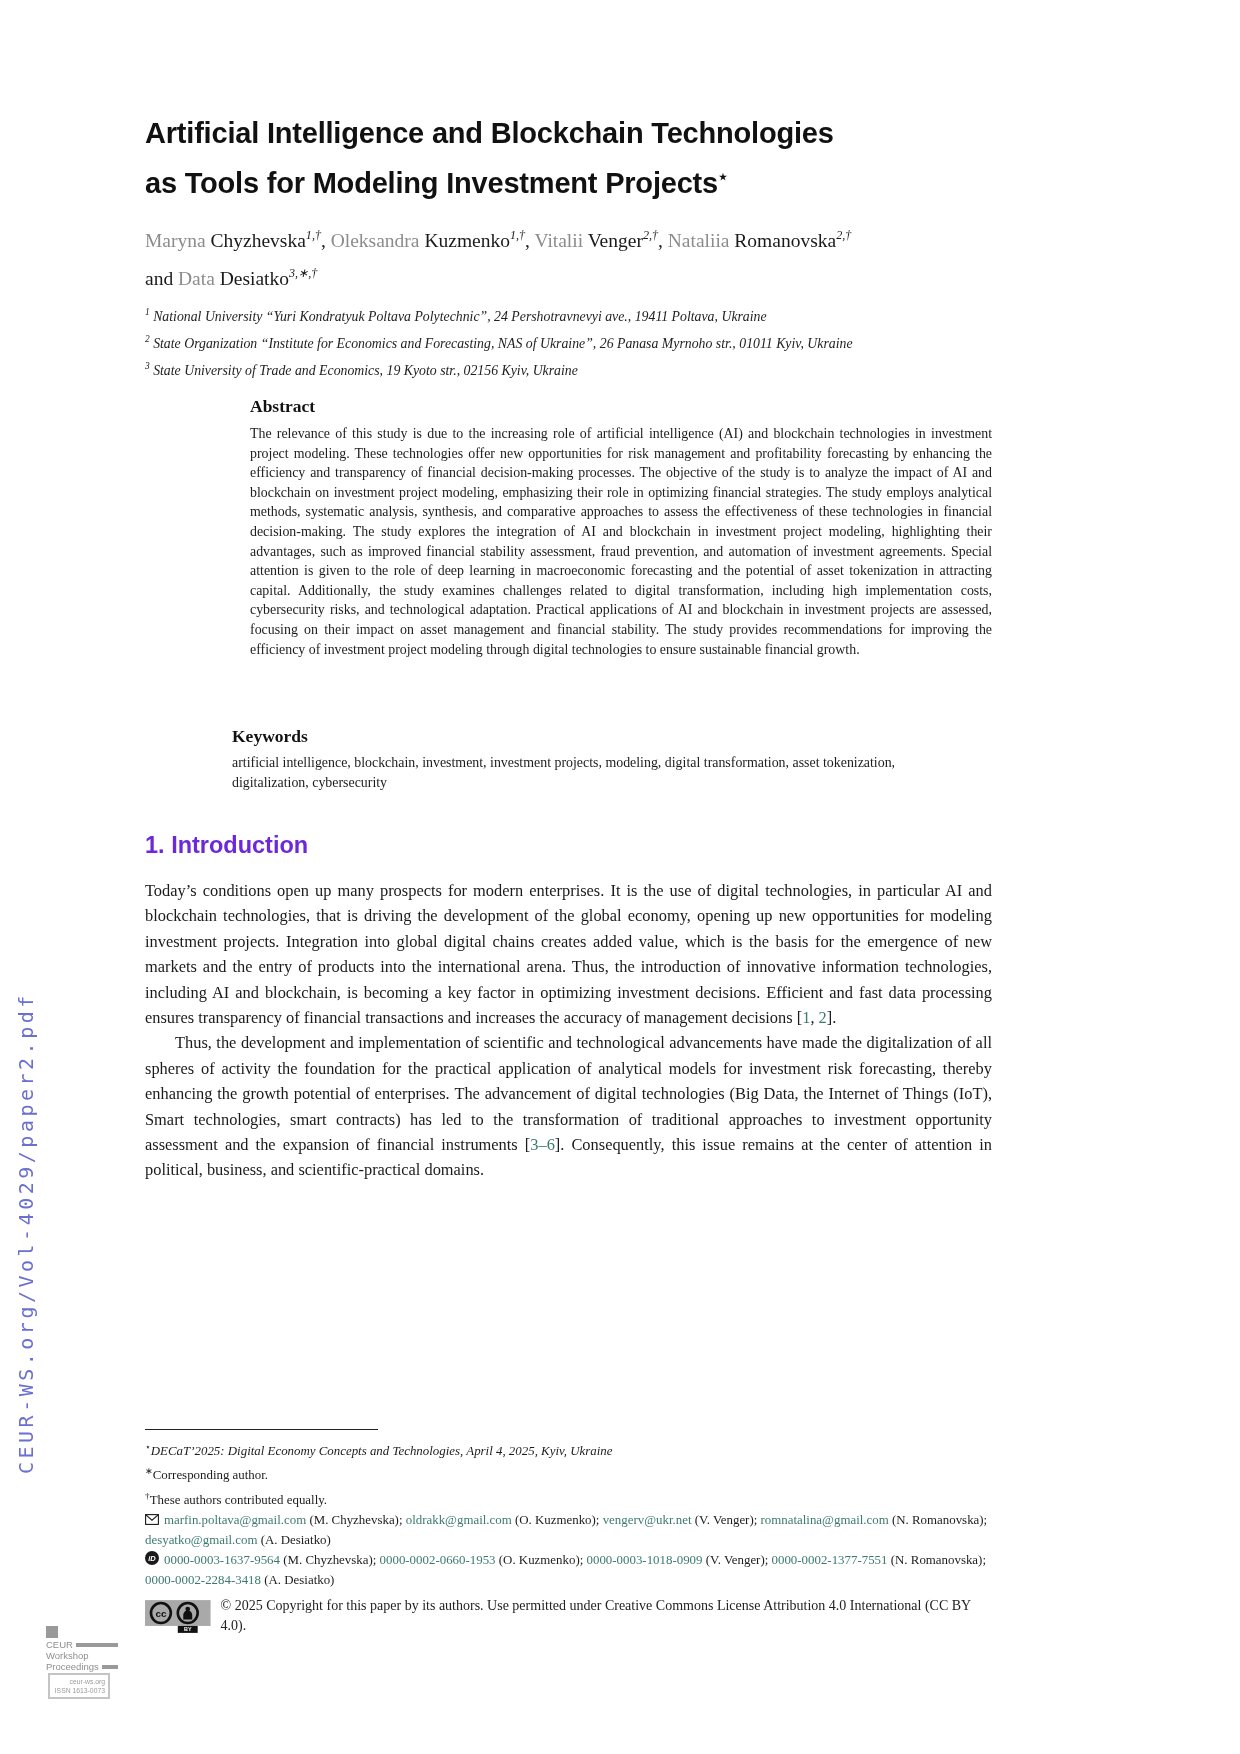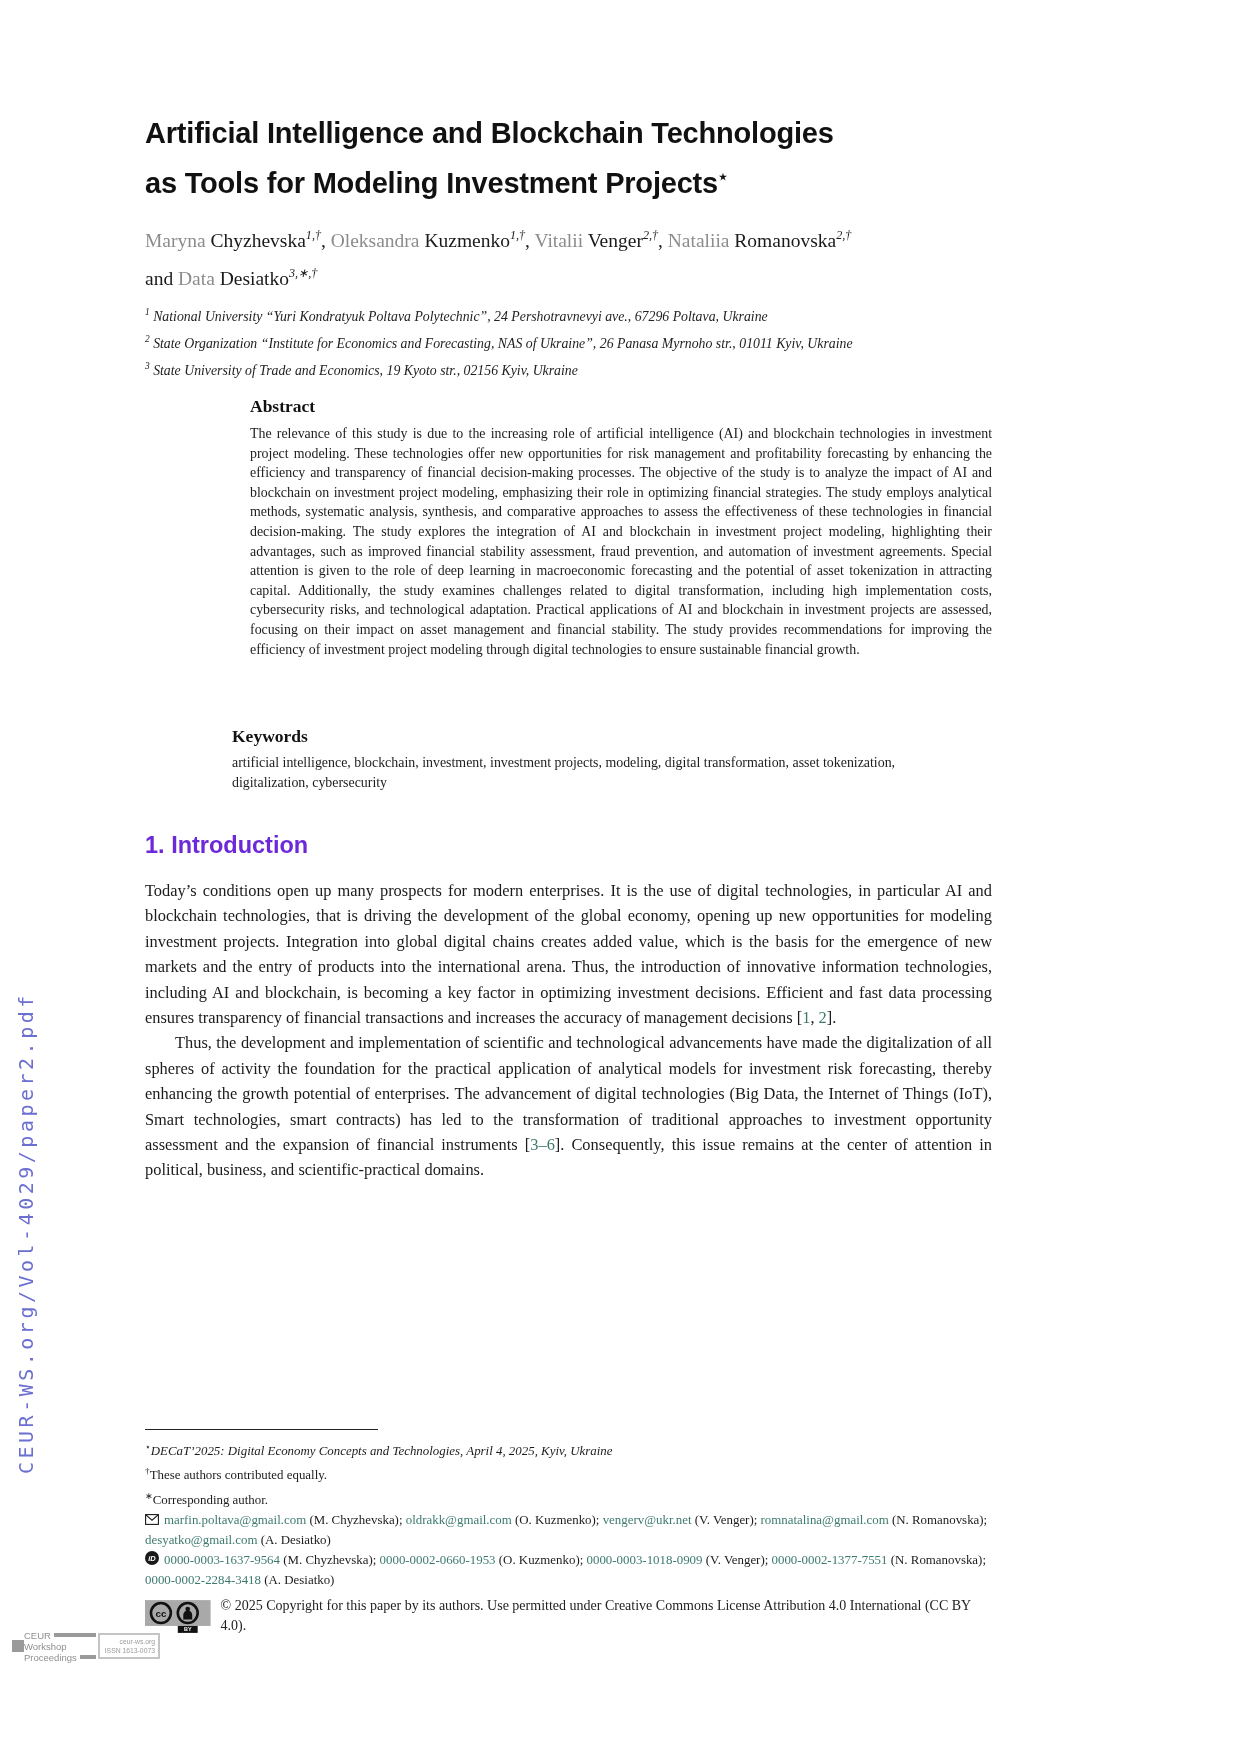--- a/index.html
+++ b/index.html
@@ -56,23 +56,23 @@
   .fnrule { position:absolute; left:145px; top:1429px; width:233px; border-top:1.6px solid #222; }
   .footnotes {
     position:absolute; left:145px; top:1437px; width:850px;
     font-size:12.9px; line-height:20px; color:#1c1c1c;
   }
   .fn-row { margin:0; }
   .inline-icon { display:inline-block; vertical-align:-1px; margin-right:5px; }
   .copyright-row { margin-top:6px; display:flex; align-items:center; gap:10px; }
   .copyright-text { font-size:14px; color:#222; }
   .ceur-logo {
-    position:absolute; left:12px; top:1626px; width:150px; height:40px;
-    display:flex; align-items:center;
-    font-family:"Liberation Sans", sans-serif; color:#8f8f8f;
+    position:absolute; left:46px; top:1626px; width:150px; height:40px;
+    display:flex; align-items:flex-start;
+    font-family:"Liberation Sans", sans-serif; color:#8f8f8f;flex-direction:column;
   }
   .ceur-bracket { width:12px; border-left:6px solid #9a9a9a; border-top:6px solid #9a9a9a; border-bottom:6px solid #9a9a9a; }
   .ceur-text { display:flex; flex-direction:column; justify-content:space-between; padding:1px 0; width:72px; }
   .ceur-line { display:flex; align-items:center; gap:3px; font-size:9.5px; line-height:11px; }
   .ceur-bar { flex:1; height:4px; background:#9a9a9a; }
   .ceur-right {
     margin-left:2px; border:2px solid #c4c4c4; padding:2px 3px;
     display:flex; flex-direction:column; justify-content:center; align-items:flex-end;
     font-size:6.8px; line-height:9px; color:#9a9a9a; width:62px;
   }
@@ -89,21 +89,21 @@
   <div class="watermark">CEUR-WS.org/Vol-4029/paper2.pdf</div>
 
   <h1 class="title"><span>Artificial Intelligence and Blockchain Technologies</span><br><span>as Tools for Modeling Investment Projects</span><span class="tstar">⋆</span></h1>
 
   <div class="authors">
     <div><span class="muted">Maryna </span><span>Chyzhevska</span><span class="sup">1,†</span><span>, </span><span class="muted">Oleksandra </span><span>Kuzmenko</span><span class="sup">1,†</span><span>, </span><span class="muted">Vitalii </span><span>Venger</span><span class="sup">2,†</span><span>, </span><span class="muted">Nataliia </span><span>Romanovska</span><span class="sup">2,†</span></div>
     <div><span>and </span><span class="muted">Data </span><span>Desiatko</span><span class="sup">3,∗,†</span></div>
   </div>
 
   <div class="affiliations">
-    <div><span class="aff-sup">1</span> <span>National University “Yuri Kondratyuk Poltava Polytechnic”, 24 Pershotravnevyi ave., 67296 Poltava, Ukraine</span></div>
+    <div><span class="aff-sup">1</span> <span>National University “Yuri Kondratyuk Poltava Polytechnic”, 24 Pershotravnevyi ave., 19411 Poltava, Ukraine</span></div>
     <div><span class="aff-sup">2</span> <span>State Organization “Institute for Economics and Forecasting, NAS of Ukraine”, 26 Panasa Myrnoho str., 01011 Kyiv, Ukraine</span></div>
     <div><span class="aff-sup">3</span> <span>State University of Trade and Economics, 19 Kyoto str., 02156 Kyiv, Ukraine</span></div>
   </div>
 
   <div class="abstract-block">
     <div class="block-heading">Abstract</div>
     <div class="abstract-text">The relevance of this study is due to the increasing role of artificial intelligence (AI) and blockchain technologies in investment project modeling. These technologies offer new opportunities for risk management and profitability forecasting by enhancing the efficiency and transparency of financial decision-making processes. The objective of the study is to analyze the impact of AI and blockchain on investment project modeling, emphasizing their role in optimizing financial strategies. The study employs analytical methods, systematic analysis, synthesis, and comparative approaches to assess the effectiveness of these technologies in financial decision-making. The study explores the integration of AI and blockchain in investment project modeling, highlighting their advantages, such as improved financial stability assessment, fraud prevention, and automation of investment agreements. Special attention is given to the role of deep learning in macroeconomic forecasting and the potential of asset tokenization in attracting capital. Additionally, the study examines challenges related to digital transformation, including high implementation costs, cybersecurity risks, and technological adaptation. Practical applications of AI and blockchain in investment projects are assessed, focusing on their impact on asset management and financial stability. The study provides recommendations for improving the efficiency of investment project modeling through digital technologies to ensure sustainable financial growth.</div>
   </div>
 
   <div class="keywords-block">
@@ -115,22 +115,22 @@
 
   <div class="body-text">
     <p><span>Today’s conditions open up many prospects for modern enterprises. It is the use of digital technologies, in particular AI and blockchain technologies, that is driving the development of the global economy, opening up new opportunities for modeling investment projects. Integration into global digital chains creates added value, which is the basis for the emergence of new markets and the entry of products into the international arena. Thus, the introduction of innovative information technologies, including AI and blockchain, is becoming a key factor in optimizing investment decisions. Efficient and fast data processing ensures transparency of financial transactions and increases the accuracy of management decisions [</span><span class="link">1</span><span>, </span><span class="link">2</span><span>].</span></p>
     <p class="indent"><span>Thus, the development and implementation of scientific and technological advancements have made the digitalization of all spheres of activity the foundation for the practical application of analytical models for investment risk forecasting, thereby enhancing the growth potential of enterprises. The advancement of digital technologies (Big Data, the Internet of Things (IoT), Smart technologies, smart contracts) has led to the transformation of traditional approaches to investment opportunity assessment and the expansion of financial instruments [</span><span class="link">3–6</span><span>]. Consequently, this issue remains at the center of attention in political, business, and scientific-practical domains.</span></p>
   </div>
 
   <div class="fnrule"></div>
 
   <div class="footnotes">
     <div class="fn-row"><span class="mark">⋆</span><span class="italic">DECaT’2025: Digital Economy Concepts and Technologies, April 4, 2025, Kyiv, Ukraine</span></div>
+    <div class="fn-row"><span class="mark">∗</span><span>Corresponding author.</span></div>
     <div class="fn-row"><span class="mark">†</span><span>These authors contributed equally.</span></div>
-    <div class="fn-row"><span class="mark">∗</span><span>Corresponding author.</span></div>
     <div class="fn-row"><svg class="inline-icon" width="14" height="11" viewBox="0 0 14 11">
           <rect x="0.6" y="0.6" width="12.8" height="9.8" fill="none" stroke="#1a1a1a" stroke-width="1.1"></rect>
           <path d="M0.6 0.6 L7 6.2 L13.4 0.6" fill="none" stroke="#1a1a1a" stroke-width="1.1"></path>
         </svg><span><span class="link">marfin.poltava@gmail.com</span><span> (M. Chyzhevska); </span><span class="link">oldrakk@gmail.com</span><span> (O. Kuzmenko); </span><span class="link">vengerv@ukr.net</span><span> (V. Venger); </span><span class="link">romnatalina@gmail.com</span><span> (N. Romanovska); </span><span class="link">desyatko@gmail.com</span><span> (A. Desiatko)</span></span></div>
     <div class="fn-row"><svg class="inline-icon" width="14" height="14" viewBox="0 0 14 14">
           <circle cx="7" cy="7" r="7" fill="#1a1a1a"></circle>
           <text x="7" y="9.8" font-size="7.5" fill="#ffffff" text-anchor="middle" font-family="Liberation Sans, sans-serif" font-weight="bold" font-style="italic">iD</text>
         </svg><span><span class="link">0000-0003-1637-9564</span><span> (M. Chyzhevska); </span><span class="link">0000-0002-0660-1953</span><span> (O. Kuzmenko); </span><span class="link">0000-0003-1018-0909</span><span> (V. Venger); </span><span class="link">0000-0002-1377-7551</span><span> (N. Romanovska); </span><span class="link">0000-0002-2284-3418</span><span> (A. Desiatko)</span></span></div>
     <div class="copyright-row">
       <svg width="66" height="34" viewBox="0 0 66 34">

